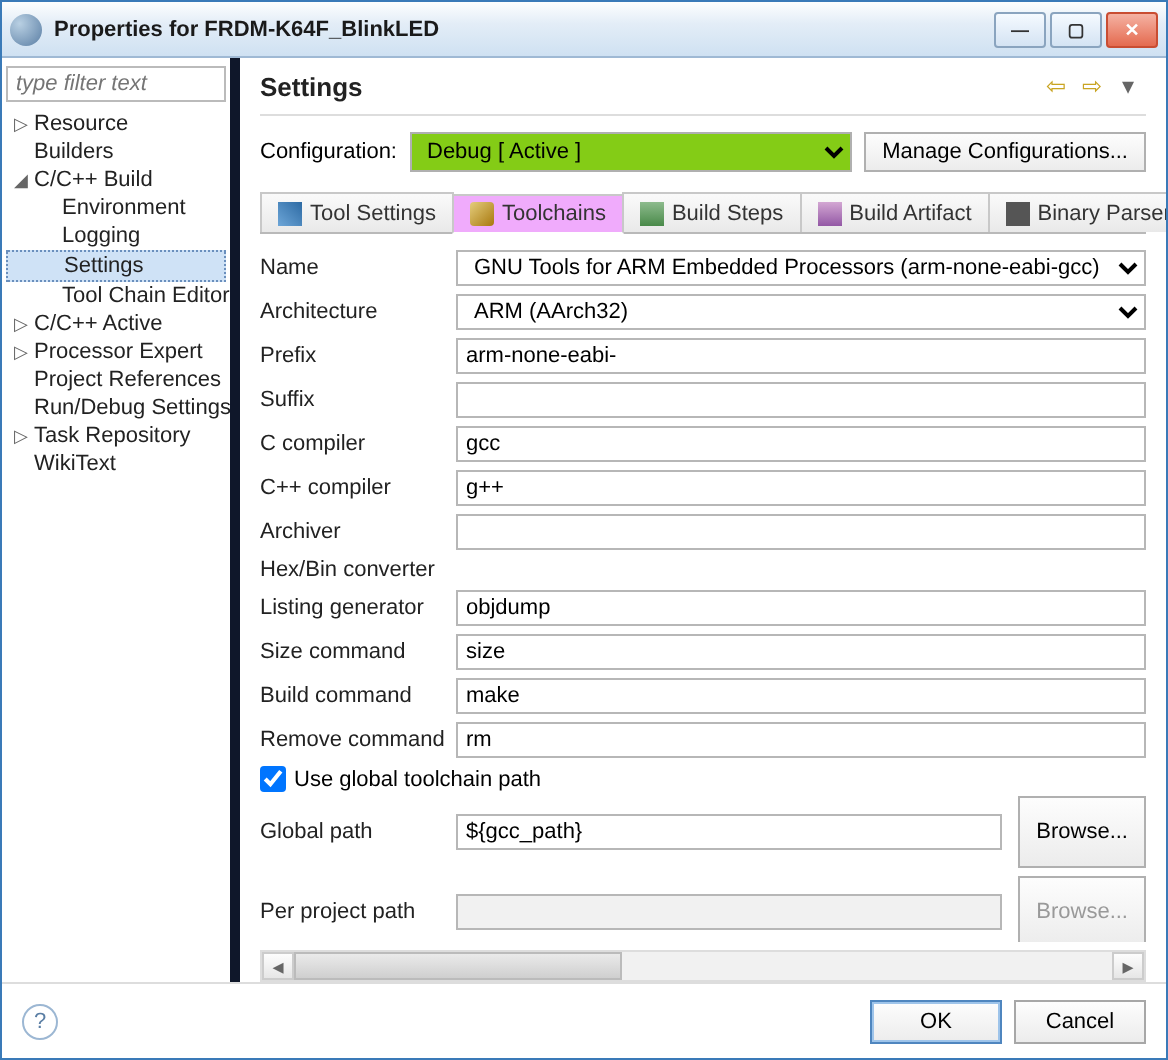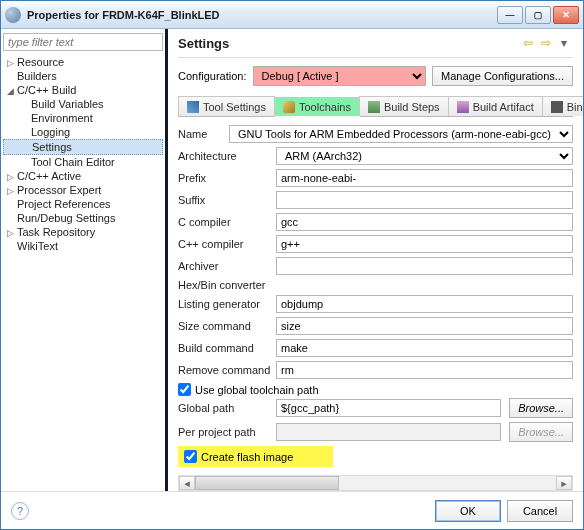--- a/index.html
+++ b/index.html
@@ -6,53 +6,53 @@
 body { background: #fff; width: 584px; height: 530px; overflow: hidden; border: 1px solid #3a7ab8; }
 
 .titlebar { height: 28px; background: linear-gradient(#fdfefe,#e3edf7 40%,#cfe1f2); display: flex; align-items: center; padding: 0 4px; border-bottom: 1px solid #9fb9d4; font-weight: bold; }
 .titlebar .app-icon { width: 16px; height: 16px; background: radial-gradient(circle at 30% 30%,#b9d0e3,#5a7ea4); border-radius: 50%; margin-right: 6px; }
 .titlebar .title { color: #1a1a1a; flex: 1; }
 .win-btns { display: flex; gap: 2px; }
 .win-btn { width: 26px; height: 18px; border: 1px solid #8aa4bf; border-radius: 2px; background: linear-gradient(#f5faff,#d4e3f3); display: flex; align-items: center; justify-content: center; font-size: 9px; color: #333; }
 .win-btn.close { background: linear-gradient(#f5b2a3,#e46a4f); border-color: #c94d32; color: #fff; }
 
 .content { display: flex; height: 462px; }
-.left-pane { width: 167px; border-right: 3px solid #0f172a; padding: 4px 2px; overflow: hidden; }
+.left-pane { width: 119px; border-right: 5px solid #0f172a; padding: 4px 2px; overflow: hidden; }
 .filter-box { width: 100%; border: 1px solid #bbb; padding: 2px 4px; color: #888; font-style: italic; margin-bottom: 4px; }
 .tree { color: #222; }
 .tree .node { padding: 1px 0 1px 4px; white-space: nowrap; cursor: default; }
 .tree .node .tw { display: inline-block; width: 10px; color: #666; font-size: 9px; }
 .tree .c1 { padding-left: 14px; }
 .tree .c2 { padding-left: 28px; }
 .tree .sel { background: #cfe2f6; border: 1px dotted #6a8fbd; }
 
 .right-pane { flex: 1; display: flex; flex-direction: column; padding: 6px 10px 0 10px; overflow: hidden; }
 .header-row { display: flex; align-items: center; border-bottom: 1px solid #ddd; padding-bottom: 6px; margin-bottom: 8px; }
 .header-row h1 { font-size: 13px; font-weight: 600; flex: 1; color: #222; }
 .arrow-btn { width: 18px; height: 16px; display: inline-flex; align-items: center; justify-content: center; color: #c9a422; font-size: 12px; }
 .config-row { display: flex; align-items: center; gap: 6px; margin-bottom: 10px; }
-.config-select { flex: 1; border: 1px solid #b0b0b0; height: 20px; padding: 0 4px; background: #fca5a5; }
+.config-select { flex: 1; border: 1px solid #b0b0b0; height: 20px; padding: 0 4px; background: #84cc16; }
 .mgr-btn { border: 1px solid #b0b0b0; background: linear-gradient(#fdfdfd,#ececec); padding: 2px 8px; height: 20px; white-space: nowrap; }
 
 .tabs { display: flex; border-bottom: 1px solid #b9b9b9; }
 .tab { padding: 3px 8px; border: 1px solid #c8c8c8; border-bottom: none; background: linear-gradient(#fafafa,#e9e9e9); margin-right: -1px; display: flex; align-items: center; gap: 4px; color: #333; white-space: nowrap; }
-.tab.active { background: #86efac; border-bottom: 1px solid #fff; position: relative; top: 1px; }
+.tab.active { background: #f0abfc; border-bottom: 1px solid #fff; position: relative; top: 1px; }
 .tab-ico { width: 12px; height: 12px; display: inline-block; }
 .ico-tool { background: linear-gradient(45deg,#6da6d8,#2d6aa3); }
 .ico-chain { background: linear-gradient(135deg,#e4cd7c,#a8780e); border-radius: 2px; }
 .ico-step { background: linear-gradient(#8dbb8d,#4a8a4a); }
 .ico-art { background: linear-gradient(#d3a7d3,#9358a5); }
 .ico-bin { background: #555; }
 
 .form-area { padding: 8px 0; overflow: hidden; }
 .row { display: flex; align-items: center; margin-bottom: 4px; }
 .row label { width: 98px; color: #222; }
 .row input[type=text], .row select.field { flex: 1; border: 1px solid #b7b7b7; height: 18px; padding: 0 4px; background: #fff; }
 .row input[disabled] { background: #f1f1f1; color: #888; }
-.row .browse { margin-left: 8px; border: 1px solid #b0b0b0; background: linear-gradient(#fdfdfd,#ececec); padding: 1px 8px; height: 20px; font-style: italic; }
+.row .browse { margin-left: 8px; border: 1px solid #b0b0b0; background: linear-gradient(#fdfdfd,#ececec); padding: 1px 8px; height: 36px; }
 .row .browse[disabled] { color: #999; }
 .chk-row { display: flex; align-items: center; margin: 2px 0; }
 .chk-row input { margin-right: 4px; }
 .highlight { background: #fff84b; padding: 2px 6px; width: 155px; margin-top: 2px; }
 
 .hscroll { height: 16px; margin-top: 4px; background: #f1f1f1; border: 1px solid #ddd; display: flex; }
 .hscroll .arrow { width: 16px; display: flex; align-items: center; justify-content: center; color: #666; background: linear-gradient(#fdfdfd,#e6e6e6); border: 1px solid #ccc; }
 .hscroll .track { flex: 1; position: relative; }
 .hscroll .thumb { position: absolute; left: 0; top: 0; height: 100%; width: 40%; background: linear-gradient(#eaeaea,#cfcfcf); border: 1px solid #bbb; }
 
@@ -74,21 +74,20 @@
   </div>
 </div>
 
 <div class="content">
   <div class="left-pane">
     <input class="filter-box" placeholder="type filter text" style="">
     <div class="tree">
       <div class="node"><span class="tw">▷</span><span>Resource</span></div>
       <div class="node c1">Builders</div>
       <div class="node"><span class="tw">◢</span><span>C/C++ Build</span></div>
-      <div class="node c2">Build Variables</div>
       <div class="node c2">Environment</div>
       <div class="node c2">Logging</div>
       <div class="node c2 sel">Settings</div>
       <div class="node c2">Tool Chain Editor</div>
       <div class="node"><span class="tw">▷</span><span>C/C++ Active</span></div>
       <div class="node"><span class="tw">▷</span><span>Processor Expert</span></div>
       <div class="node c1">Project References</div>
       <div class="node c1">Run/Debug Settings</div>
       <div class="node"><span class="tw">▷</span><span>Task Repository</span></div>
       <div class="node c1">WikiText</div>

